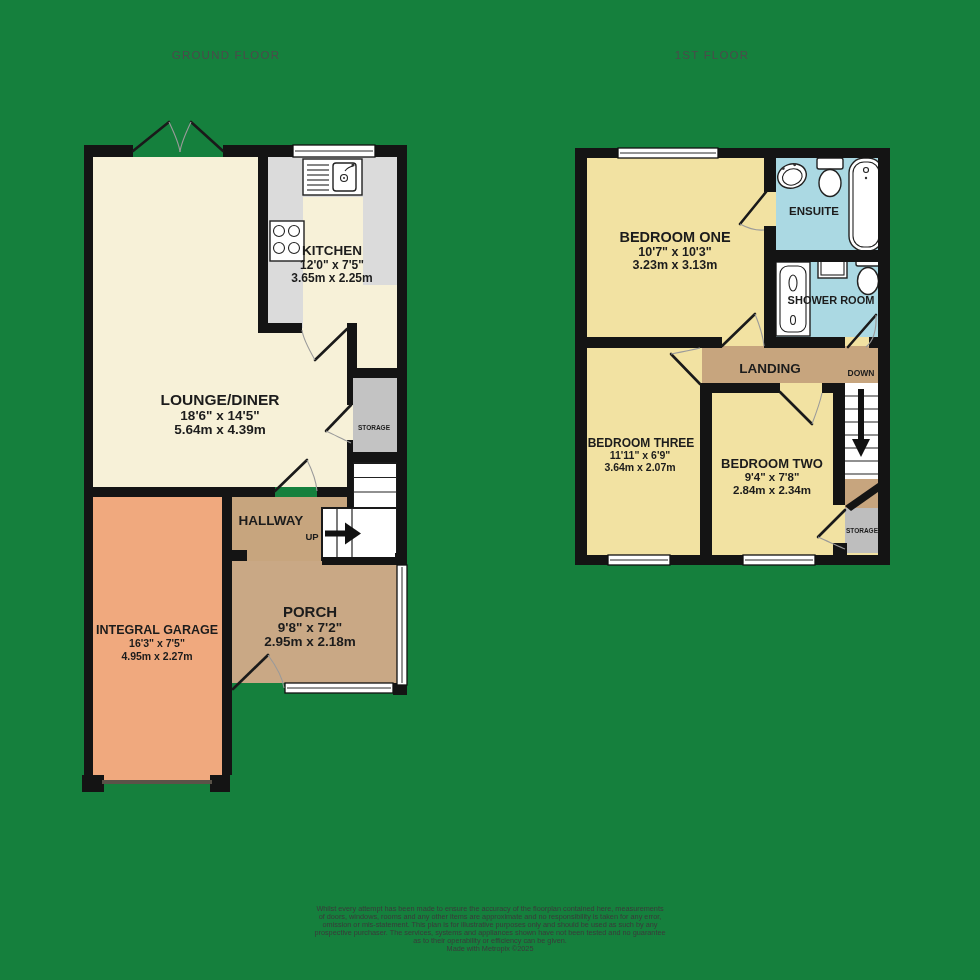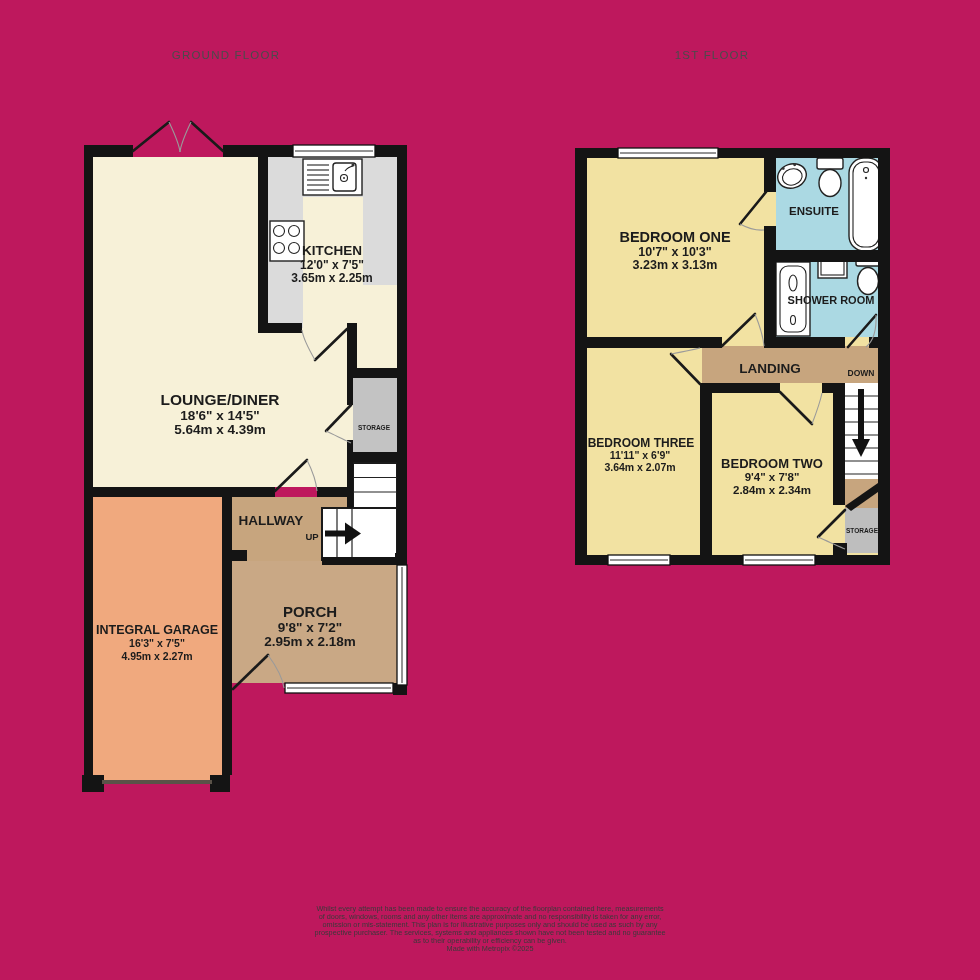--- a/index.html
+++ b/index.html
@@ -1,16 +1,16 @@
 <!DOCTYPE html>
 <html><head>
 <meta charset="utf-8">
 <style>
   html,body{margin:0;padding:0;background:#ffffff;}
-  .stage{width:980px;height:980px;position:relative;background:#be185d;overflow:hidden;}
+  .stage{width:980px;height:980px;position:relative;background:#15803d;overflow:hidden;}
   svg{display:block;}
   .w{fill:#141414;}
   .win{fill:#ffffff;stroke:#111111;stroke-width:1.3;}
   .winline{stroke:#111111;stroke-width:0.9;}
   .leaf{stroke:#1a1a1a;stroke-width:2.6;fill:none;stroke-linecap:round;}
   .arc{stroke:#9a9a9a;stroke-width:1.1;fill:none;}
   .fix{fill:#ffffff;stroke:#222222;stroke-width:1.4;}
   .fixthin{fill:none;stroke:#222222;stroke-width:1.1;}
   .tread{stroke:#222222;stroke-width:1.2;}
   .stairbox{fill:#ffffff;stroke:#1a1a1a;stroke-width:2;}

